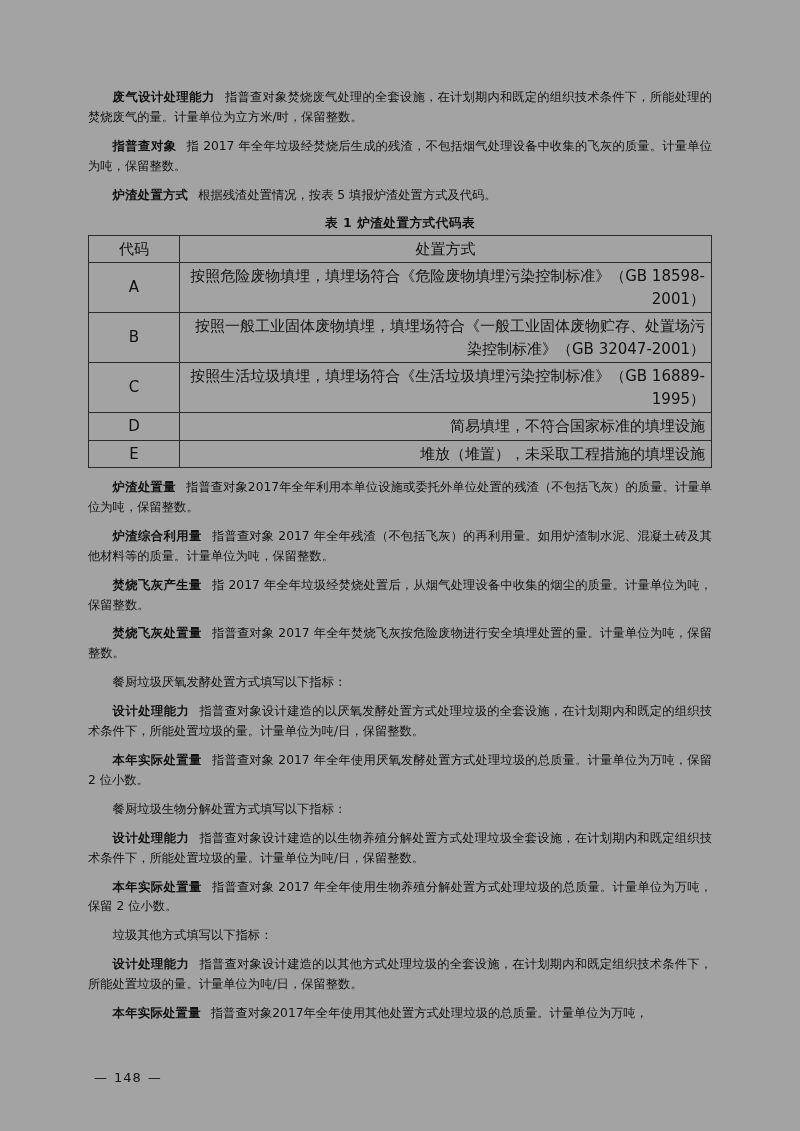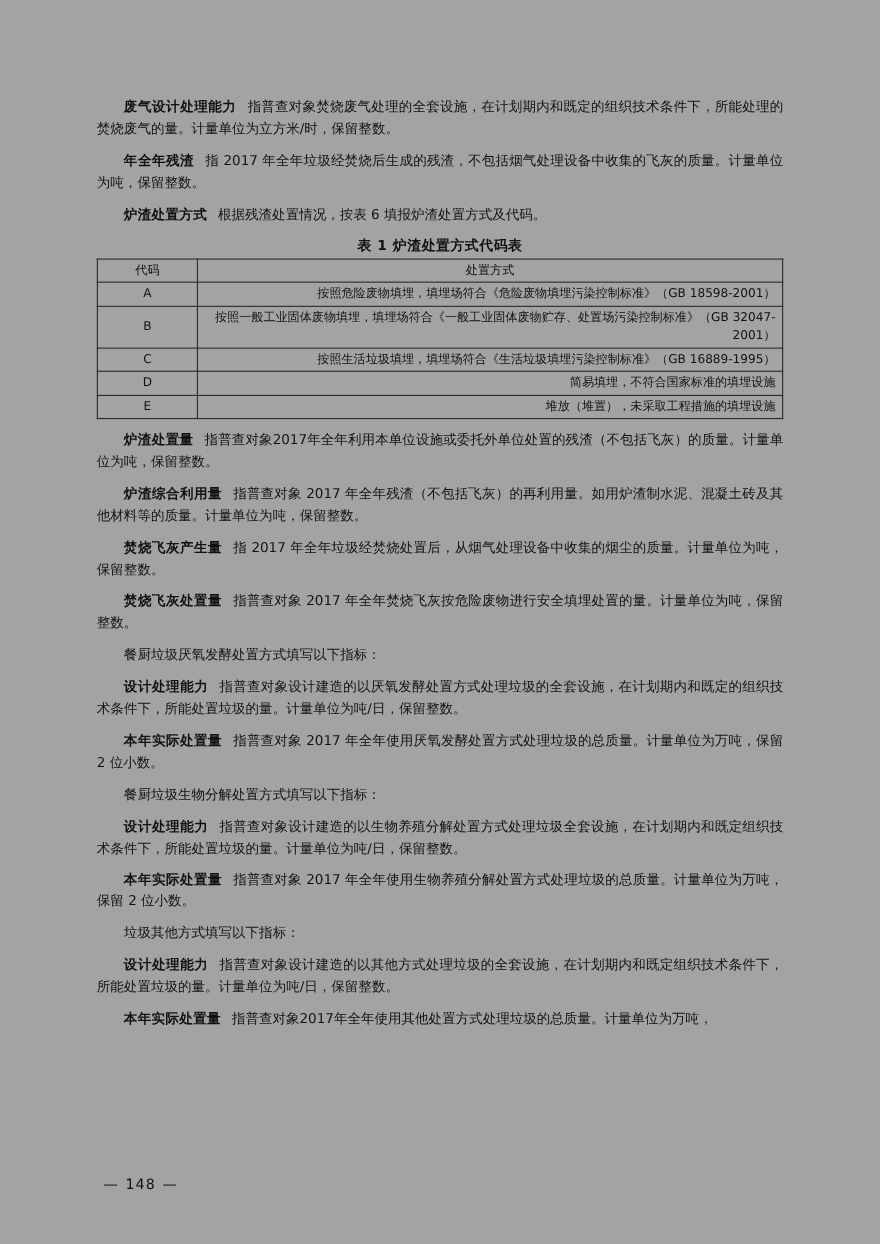--- a/index.html
+++ b/index.html
@@ -42,21 +42,21 @@
   .tbl-title {
     text-align: center;
     font-weight: bold;
     font-size: 12.6px;
     margin: 4px 0 3px 0;
     letter-spacing: 0.5px;
   }
   table.codes {
     border-collapse: collapse;
     width: 100%;
-    font-size: 11px;
+    font-size: 15px;
     margin-bottom: 10px;
     padding-left: 31px;
   }
   table.codes td, table.codes th {
     border: 1px solid #2a2a2a;
     padding: 2px 6px;
     line-height: 1.5;
     vertical-align: middle;
   }
   table.codes th {
@@ -89,25 +89,25 @@
 <body>
 
 <div class="page">
   <div class="content">
 
     <p class="para">
       <span class="term">废气设计处理能力</span><span class="gap"></span><span>指普查对象焚烧废气处理的全套设施，在计划期内和既定的组织技术条件下，所能处理的焚烧废气的量。计量单位为立方米/时，保留整数。</span>
     </p>
 
     <p class="para">
-      <span class="term">年全年残渣</span><span class="gap"></span><span>指 2017 年全年垃圾经焚烧后生成的残渣，不包括烟气处理设备中收集的飞灰的质量。计量单位为吨，保留整数。</span>
+      <span class="term">指普查对象</span><span class="gap"></span><span>指 2017 年全年垃圾经焚烧后生成的残渣，不包括烟气处理设备中收集的飞灰的质量。计量单位为吨，保留整数。</span>
     </p>
 
     <p class="para">
-      <span class="term">炉渣处置方式</span><span class="gap"></span><span>根据残渣处置情况，按表 6 填报炉渣处置方式及代码。</span>
+      <span class="term">炉渣处置方式</span><span class="gap"></span><span>根据残渣处置情况，按表 5 填报炉渣处置方式及代码。</span>
     </p>
 
     <div class="tbl-title">表 1 炉渣处置方式代码表</div>
 
     <table class="codes">
       <tbody>
           <tr>
         <th class="code">代码</th>
         <th>处置方式</th>
       </tr>

